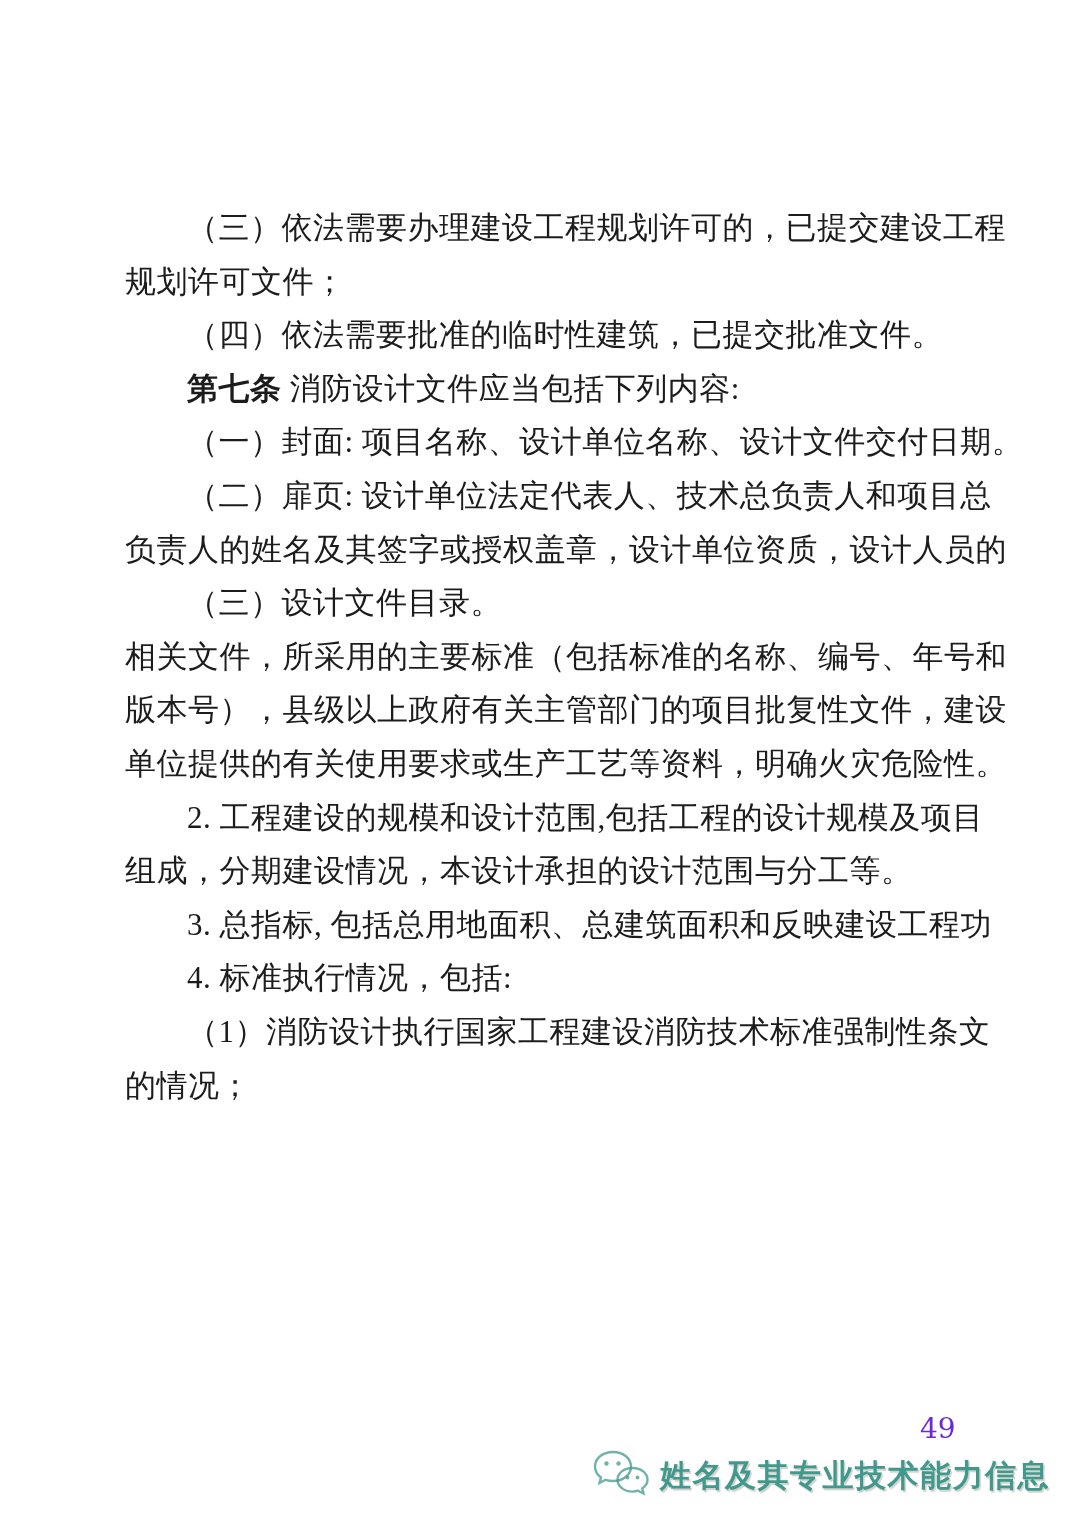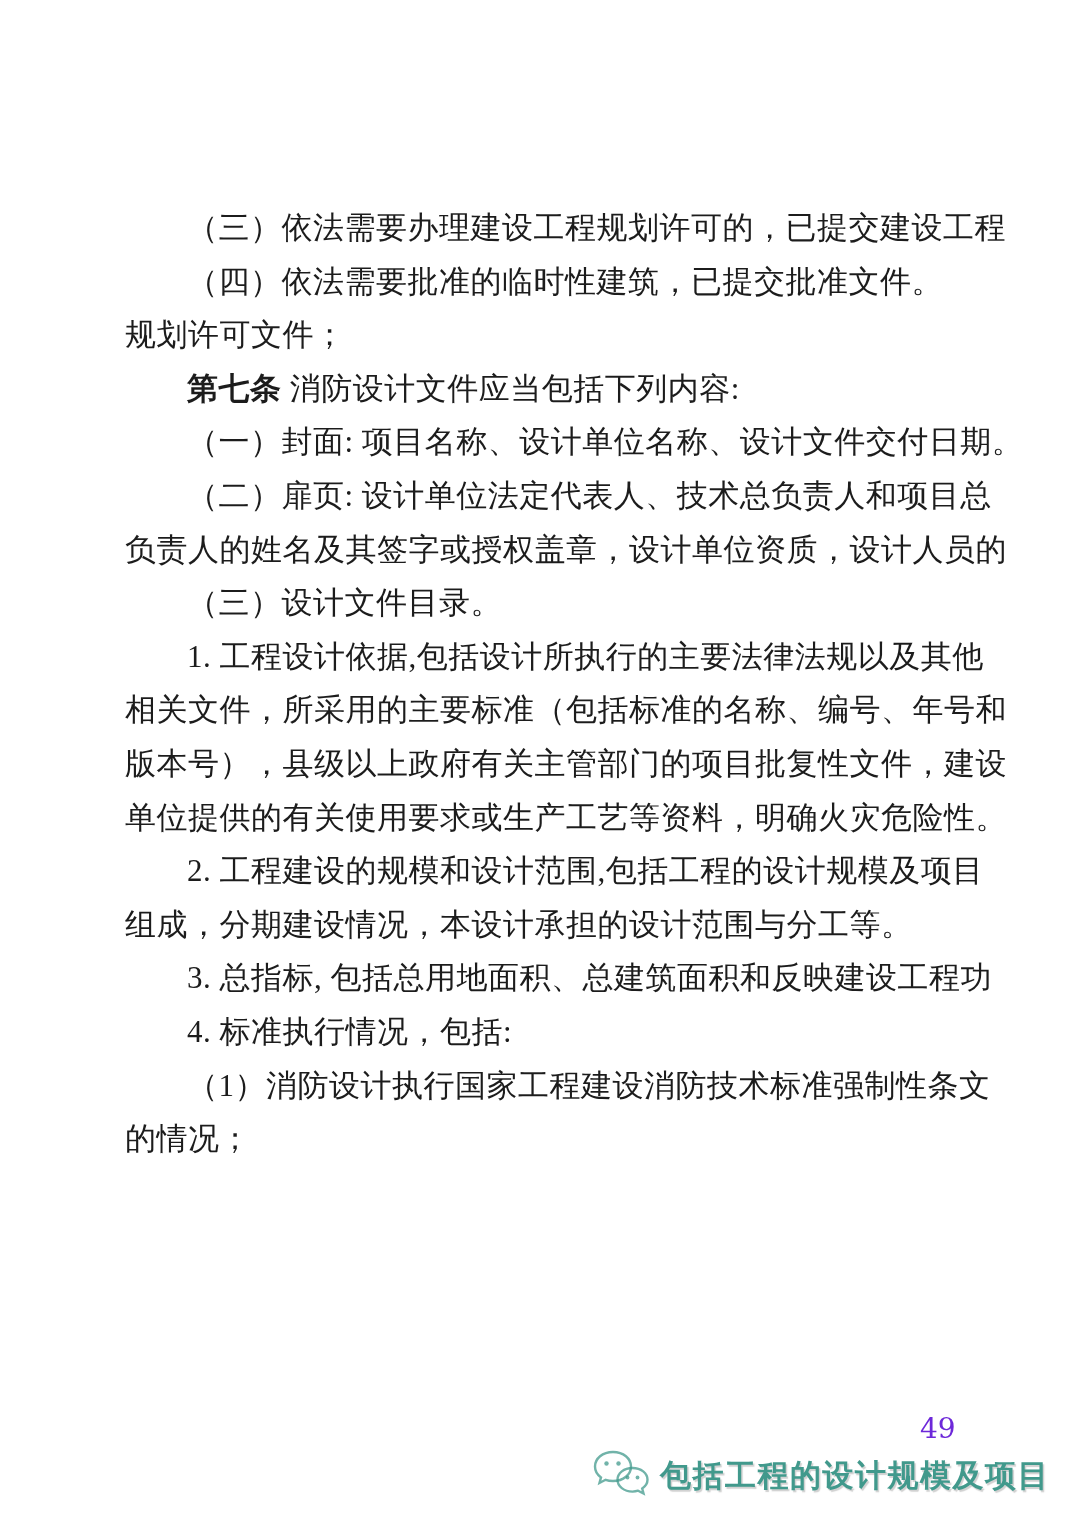--- a/index.html
+++ b/index.html
@@ -74,28 +74,27 @@
   }
 </style>
 </head>
 <body>
 
 <div class="page" style="background: rgb(255, 255, 255);">
 
   <div class="text-block">
 
   <div class="line indent">（三）依法需要办理建设工程规划许可的，已提交建设工程</div>
+      <div class="line">规划许可文件；</div>
       <div class="line indent">（四）依法需要批准的临时性建筑，已提交批准文件。</div>
-      <div class="line">规划许可文件；</div>
       <div class="line indent"><b>第七条</b> 消防设计文件应当包括下列内容:</div>
       <div class="line indent">（一）封面: 项目名称、设计单位名称、设计文件交付日期。</div>
       <div class="line indent">（二）扉页: 设计单位法定代表人、技术总负责人和项目总</div>
       <div class="line">负责人的姓名及其签字或授权盖章，设计单位资质，设计人员的</div>
       <div class="line indent">（三）设计文件目录。</div>
-      <div class="line indent">1. 工程设计依据,包括设计所执行的主要法律法规以及其他</div>
       <div class="line">相关文件，所采用的主要标准（包括标准的名称、编号、年号和</div>
       <div class="line">版本号），县级以上政府有关主管部门的项目批复性文件，建设</div>
       <div class="line">单位提供的有关使用要求或生产工艺等资料，明确火灾危险性。</div>
       <div class="line indent">2. 工程建设的规模和设计范围,包括工程的设计规模及项目</div>
       <div class="line">组成，分期建设情况，本设计承担的设计范围与分工等。</div>
       <div class="line indent">3. 总指标, 包括总用地面积、总建筑面积和反映建设工程功</div>
       <div class="line indent">4. 标准执行情况，包括:</div>
       <div class="line indent">（1）消防设计执行国家工程建设消防技术标准强制性条文</div>
       <div class="line">的情况；</div>
     </div>
@@ -111,17 +110,17 @@
             <path d="M40.5 20 C32 20 25.5 25.2 25.5 31.8 C25.5 38.4 32 43.6 40.5 43.6 C42.5 43.6 44.4 43.3 46.1 42.7 L51.5 45.5 L50.2 40.6 C53.2 38.5 55.5 35.4 55.5 31.8 C55.5 25.2 49 20 40.5 20 Z"></path>
           </g>
           <g fill="#41998c" fill-opacity="0.75">
             <circle cx="14.5" cy="15.5" r="2.2"></circle>
             <circle cx="26.5" cy="15.5" r="2.2"></circle>
             <circle cx="35.5" cy="29.5" r="1.9"></circle>
             <circle cx="45.5" cy="29.5" r="1.9"></circle>
           </g>
         </svg>
       </span>
-      <span class="watermark-text" style="color: rgb(65, 153, 140);">包括工程的设计规模及项目</span>
+      <span class="watermark-text" style="color: rgb(65, 153, 140);">姓名及其专业技术能力信息</span>
     </div>
   </div>
 
 </div>
 
 </body></html>

